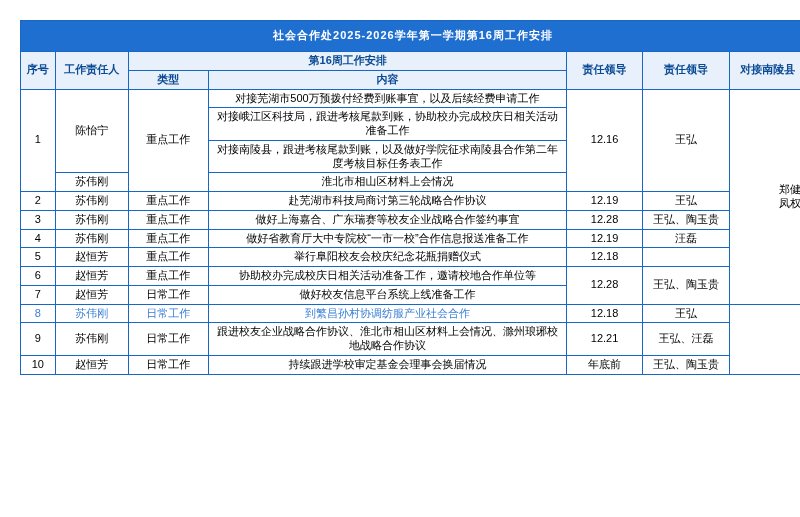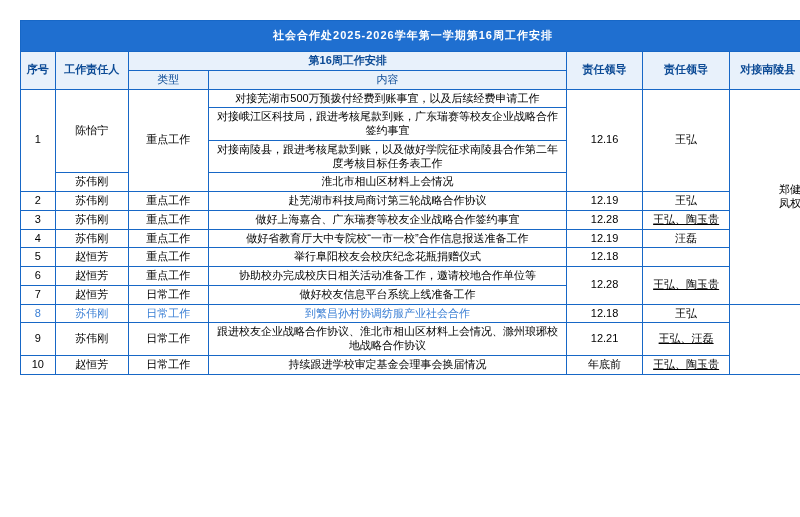--- a/index.html
+++ b/index.html
@@ -49,32 +49,32 @@
   .hdr {
     background: #e8f1fb;
     text-align: center;
     font-weight: bold;
     color: #0b4a95;
     font-size: 12px;
   }
   .hdr-sub {
     background: #e8f1fb;
     text-align: center;
-    font-weight: normal;
+    font-weight: bold;
     color: #0b4a95;
     font-size: 12px;
   }
   .c { text-align: center; }
   .content-cell {
     text-align: center;
     font-size: 11px;
     padding-left: 5px;
   }
   .hl { color: #3a7fd5; }
-  .nowrap { white-space: nowrap; text-decoration: underline; }
+  .nowrap { white-space: nowrap; }
   .vert-label {
     font-size: 12px;
     text-align: right;
     line-height: 1.3;
   }
   col.c-seq { width: 34px; }
   col.c-person { width: 72px; }
   col.c-type { width: 78px; }
   col.c-content { width: 352px; }
   col.c-time { width: 74px; }
@@ -115,21 +115,21 @@
       <tr>
         <td class="c" rowspan="4">1</td>
         <td class="c" rowspan="3">陈怡宁</td>
         <td class="c" rowspan="4">重点工作</td>
         <td class="content-cell">对接芜湖市500万预拨付经费到账事宜，以及后续经费申请工作</td>
         <td class="c" rowspan="4">12.16</td>
         <td class="c" rowspan="4">王弘</td>
         <td class="c vert-label" rowspan="10">郑健<br>凤权</td>
       </tr>
       <tr>
-        <td class="content-cell">对接峨江区科技局，跟进考核尾款到账，广东瑞赛等校友企业战略合作签约事宜</td>
+        <td class="content-cell">对接峨江区科技局，跟进考核尾款到账，协助校办完成校庆日相关活动准备工作</td>
       </tr>
       <tr>
         <td class="content-cell">对接南陵县，跟进考核尾款到账，以及做好学院征求南陵县合作第二年度考核目标任务表工作</td>
       </tr>
       <tr>
         <td class="c">苏伟刚</td>
         <td class="content-cell">淮北市相山区材料上会情况</td>
       </tr>
 
       <tr>

